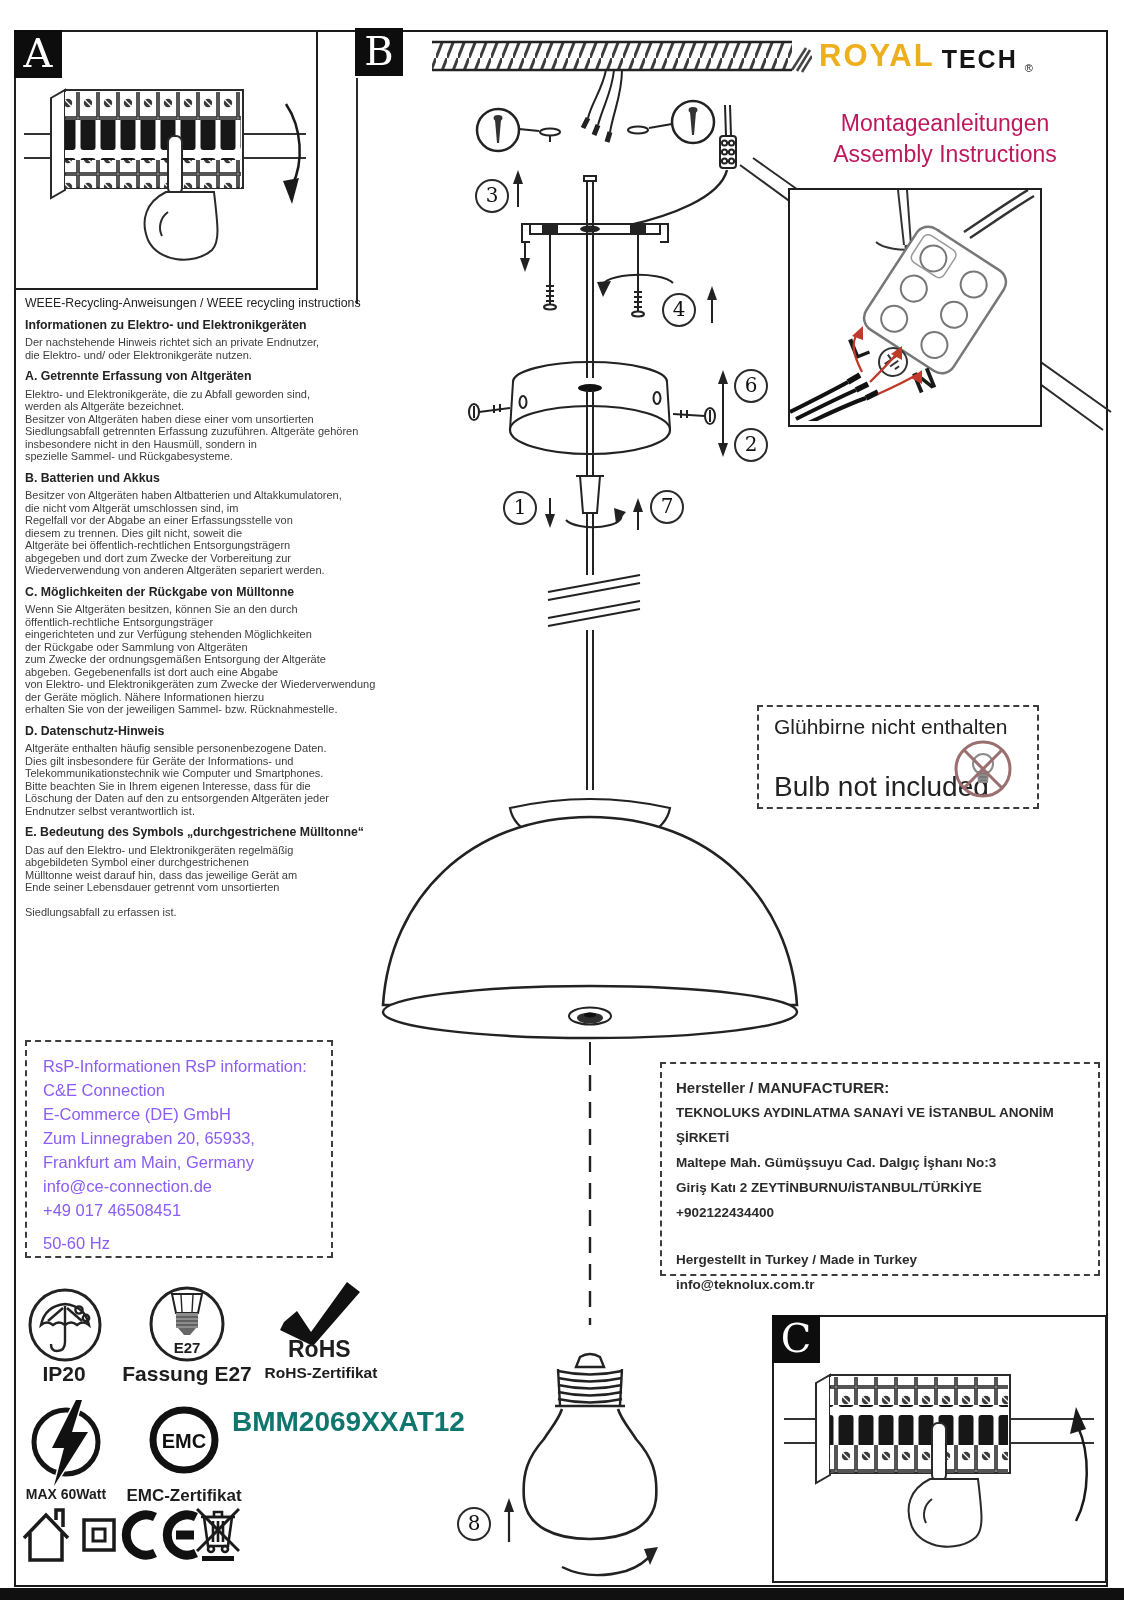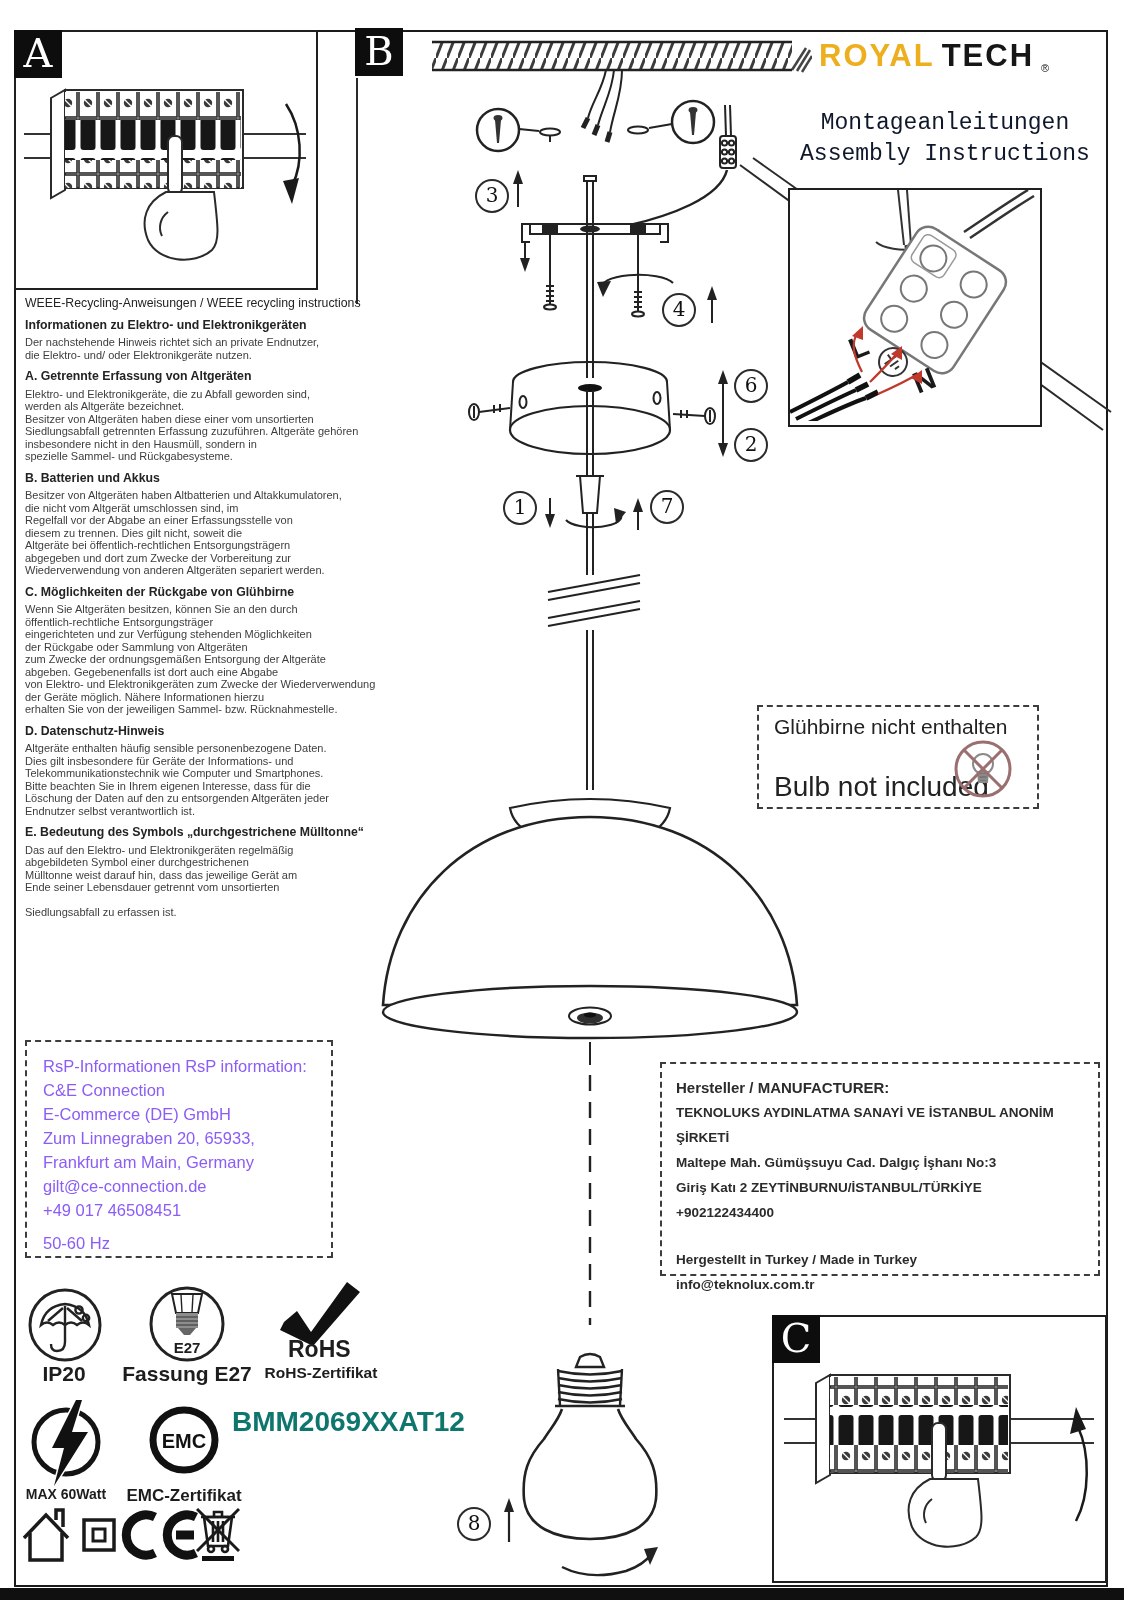--- a/index.html
+++ b/index.html
@@ -9,23 +9,23 @@
   .outer-border{left:14px;top:30px;width:1090px;height:1553px;border:2px solid #1a1a1a;}
   .bottom-bar{left:0;top:1588px;width:1124px;height:12px;background:#101010;}
   .tag{width:48px;height:48px;background:#0d0d0d;color:#fff;font-family:"DejaVu Serif",serif;
        font-size:40px;line-height:47px;text-align:center;}
   .panelbox{border:2.5px solid #1f1f1f;background:#fff;}
   .step{width:30px;height:30px;border:2px solid #2b2b2b;border-radius:50%;background:#fff;
         font-family:"DejaVu Serif",serif;font-size:20px;line-height:28px;text-align:center;color:#111;z-index:6;}
   .dashedbox{border:2px dashed #3d3d3d;background:#fff;z-index:5;}
   .logo{display:flex;align-items:flex-end;gap:7px;}
   .logo .royal{font-size:31px;font-weight:bold;letter-spacing:2px;color:#EDAF1D;}
-  .logo .tech{font-size:31px;font-weight:bold;letter-spacing:2px;color:#161616;}
+  .logo .tech{font-size:25px;font-weight:bold;letter-spacing:2px;color:#161616;}
   .logo sup{font-size:11px;color:#161616;}
-  .subtitle{font-size:23px;color:#0f172a;text-align:center;line-height:31px;font-family:Liberation Mono, monospace;}
+  .subtitle{font-size:23px;color:#be185d;text-align:center;line-height:31px;}
   .weee{width:410px;font-size:11px;line-height:12.5px;color:#3d3d3d;}
   .weee .w-title{font-weight:normal;font-size:12.3px;color:#232323;margin-bottom:7px;}
   .w-head{font-weight:bold;font-size:12.3px;color:#232323;margin:9px 0 5px 0;}
   .w-body{white-space:pre-line;}
   .rsp{padding:12px 16px;font-size:16.5px;line-height:24px;color:#8b5cf6;}
   .man{padding:11px 14px;font-size:13.5px;line-height:25px;font-weight:bold;color:#2b2b2b;}
   .man .man-title{font-size:15px;}
   .cert-label{font-weight:bold;color:#1d1d1d;text-align:center;}
   .model{font-size:28px;font-weight:bold;color:#0f766e;letter-spacing:0;}
   svg{display:block;}
@@ -110,21 +110,21 @@
 insbesondere nicht in den Hausmüll, sondern in
 spezielle Sammel- und Rückgabesysteme.</div>
     <div class="w-head">B. Batterien und Akkus</div>
     <div class="w-body">Besitzer von Altgeräten haben Altbatterien und Altakkumulatoren,
  die nicht vom Altgerät umschlossen sind, im
 Regelfall vor der Abgabe an einer Erfassungsstelle von
 diesem zu trennen. Dies gilt nicht, soweit die
 Altgeräte bei öffentlich-rechtlichen Entsorgungsträgern
 abgegeben und dort zum Zwecke der Vorbereitung zur
 Wiederverwendung von anderen Altgeräten separiert werden.</div>
-    <div class="w-head">C. Möglichkeiten der Rückgabe von Glühbirne</div>
+    <div class="w-head">C. Möglichkeiten der Rückgabe von Mülltonne</div>
     <div class="w-body">Wenn Sie Altgeräten besitzen, können Sie an den durch
 öffentlich-rechtliche Entsorgungsträger
 eingerichteten und zur Verfügung stehenden Möglichkeiten
 der Rückgabe oder Sammlung von Altgeräten
  zum Zwecke der ordnungsgemäßen Entsorgung der Altgeräte
 abgeben. Gegebenenfalls ist dort auch eine Abgabe
  von Elektro- und Elektronikgeräten zum Zwecke der Wiederverwendung
 der Geräte möglich. Nähere Informationen hierzu
 erhalten Sie von der jeweiligen Sammel- bzw. Rücknahmestelle.</div>
     <div class="w-head">D. Datenschutz-Hinweis</div>
@@ -376,21 +376,21 @@
       <line x1="50" y1="12" x2="12" y2="50" stroke="#9B6F6F" stroke-width="3"></line>
     </svg>
   </div>
 
   <div class="abs dashedbox rsp" style="left:25px;top:1040px;width:272px;height:190px;">
     <div>RsP-Informationen RsP information:</div>
     <div>C&amp;E Connection</div>
     <div>E-Commerce (DE) GmbH</div>
     <div>Zum Linnegraben 20, 65933,</div>
     <div>Frankfurt am Main, Germany</div>
-    <div>gilt@ce-connection.de</div>
+    <div>info@ce-connection.de</div>
     <div>+49 017 46508451</div>
     <div style="margin-top:9px;">50-60 Hz</div>
   </div>
 
   <div class="abs dashedbox man" style="left:660px;top:1062px;width:408px;height:188px;">
     <div class="man-title">Hersteller / MANUFACTURER:</div>
     <div>TEKNOLUKS AYDINLATMA SANAYİ VE İSTANBUL ANONİM ŞİRKETİ</div>
     <div>Maltepe Mah. Gümüşsuyu Cad. Dalgıç İşhanı No:3</div>
     <div>Giriş Katı 2 ZEYTİNBURNU/İSTANBUL/TÜRKİYE</div>
     <div>+902122434400</div>

